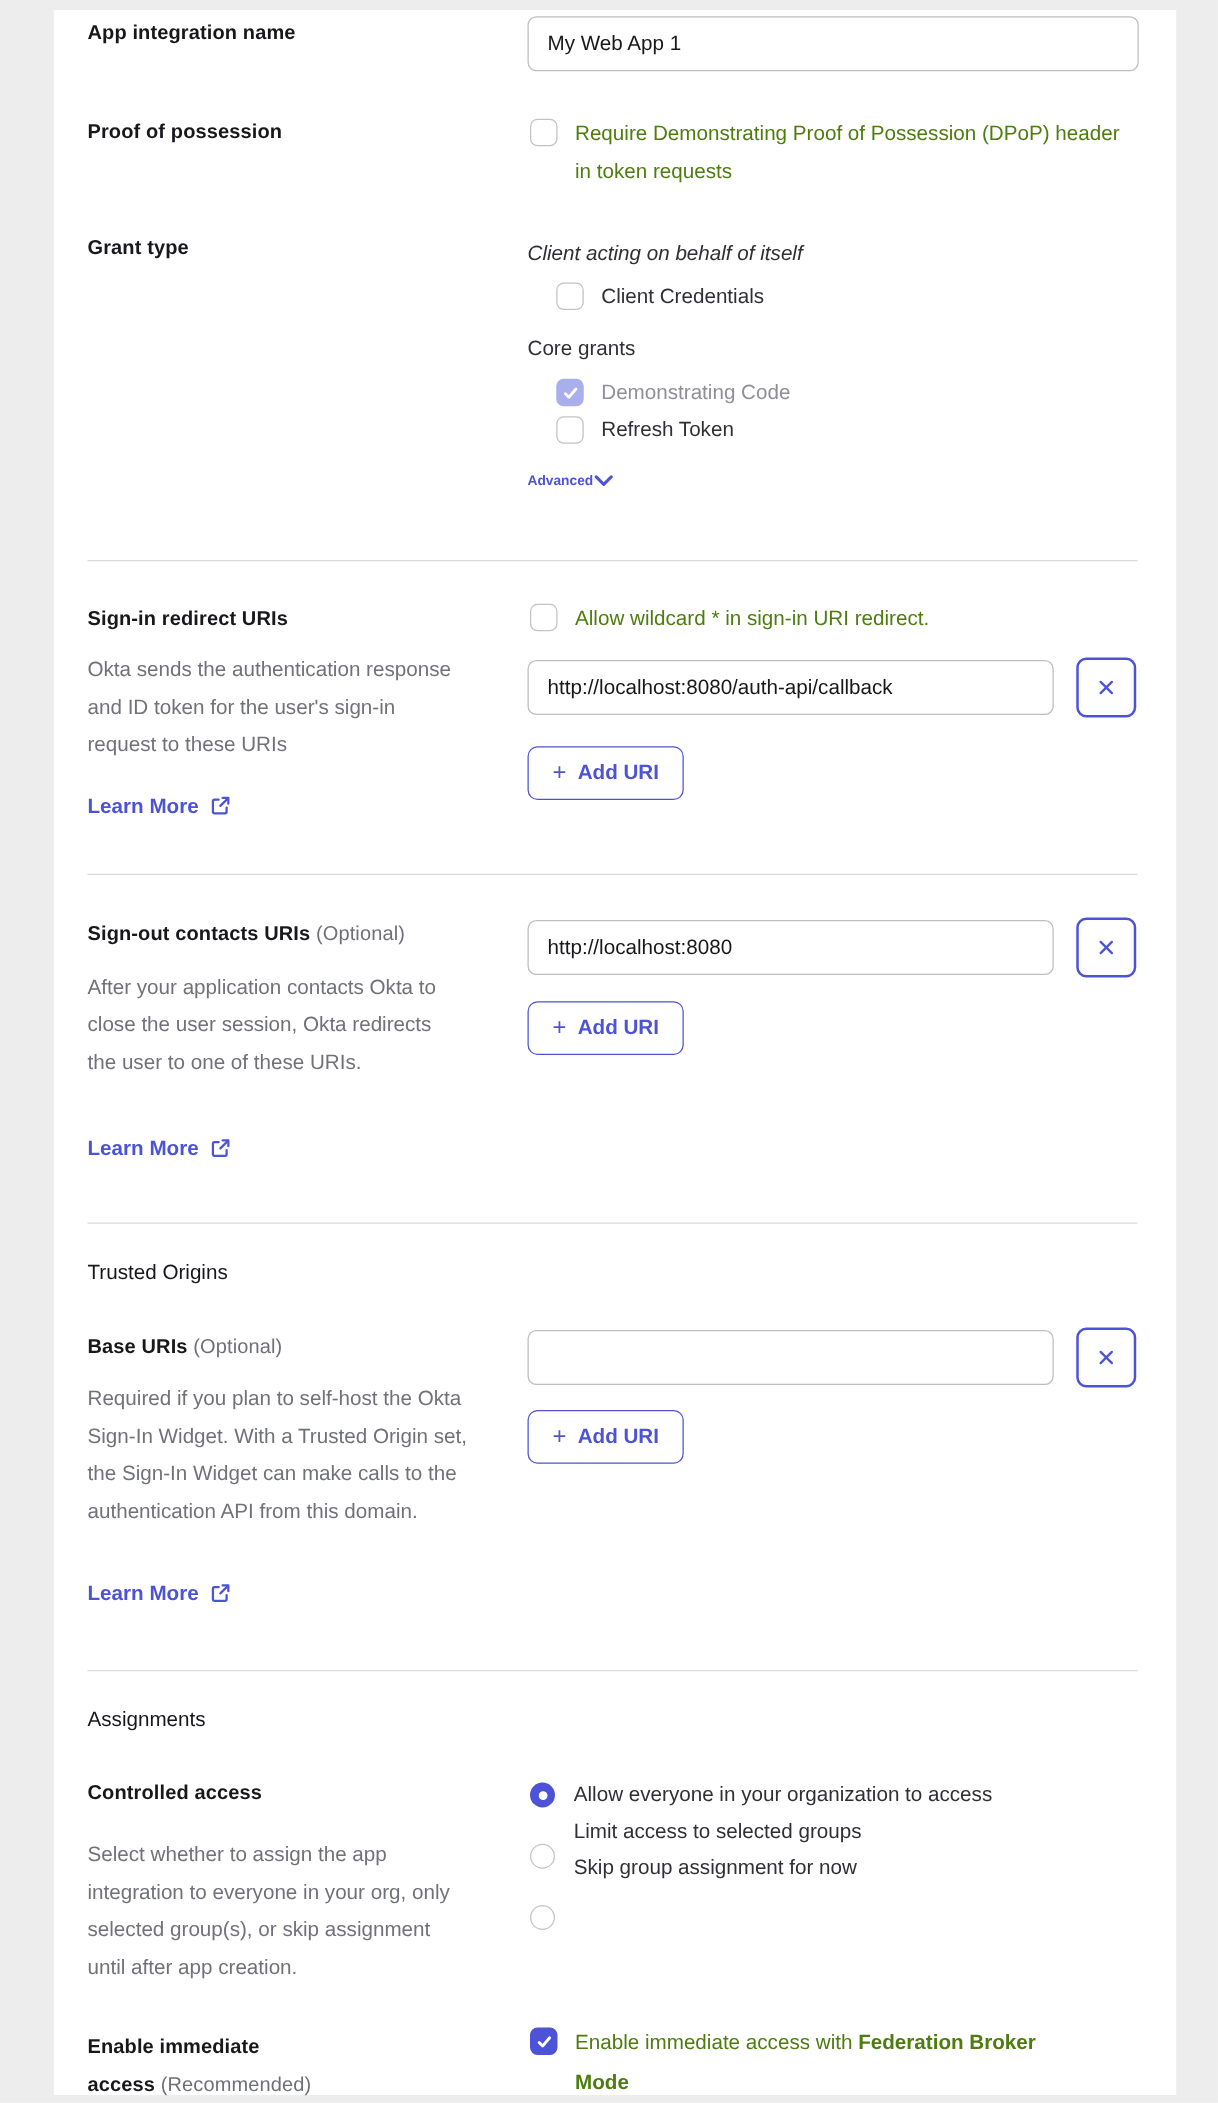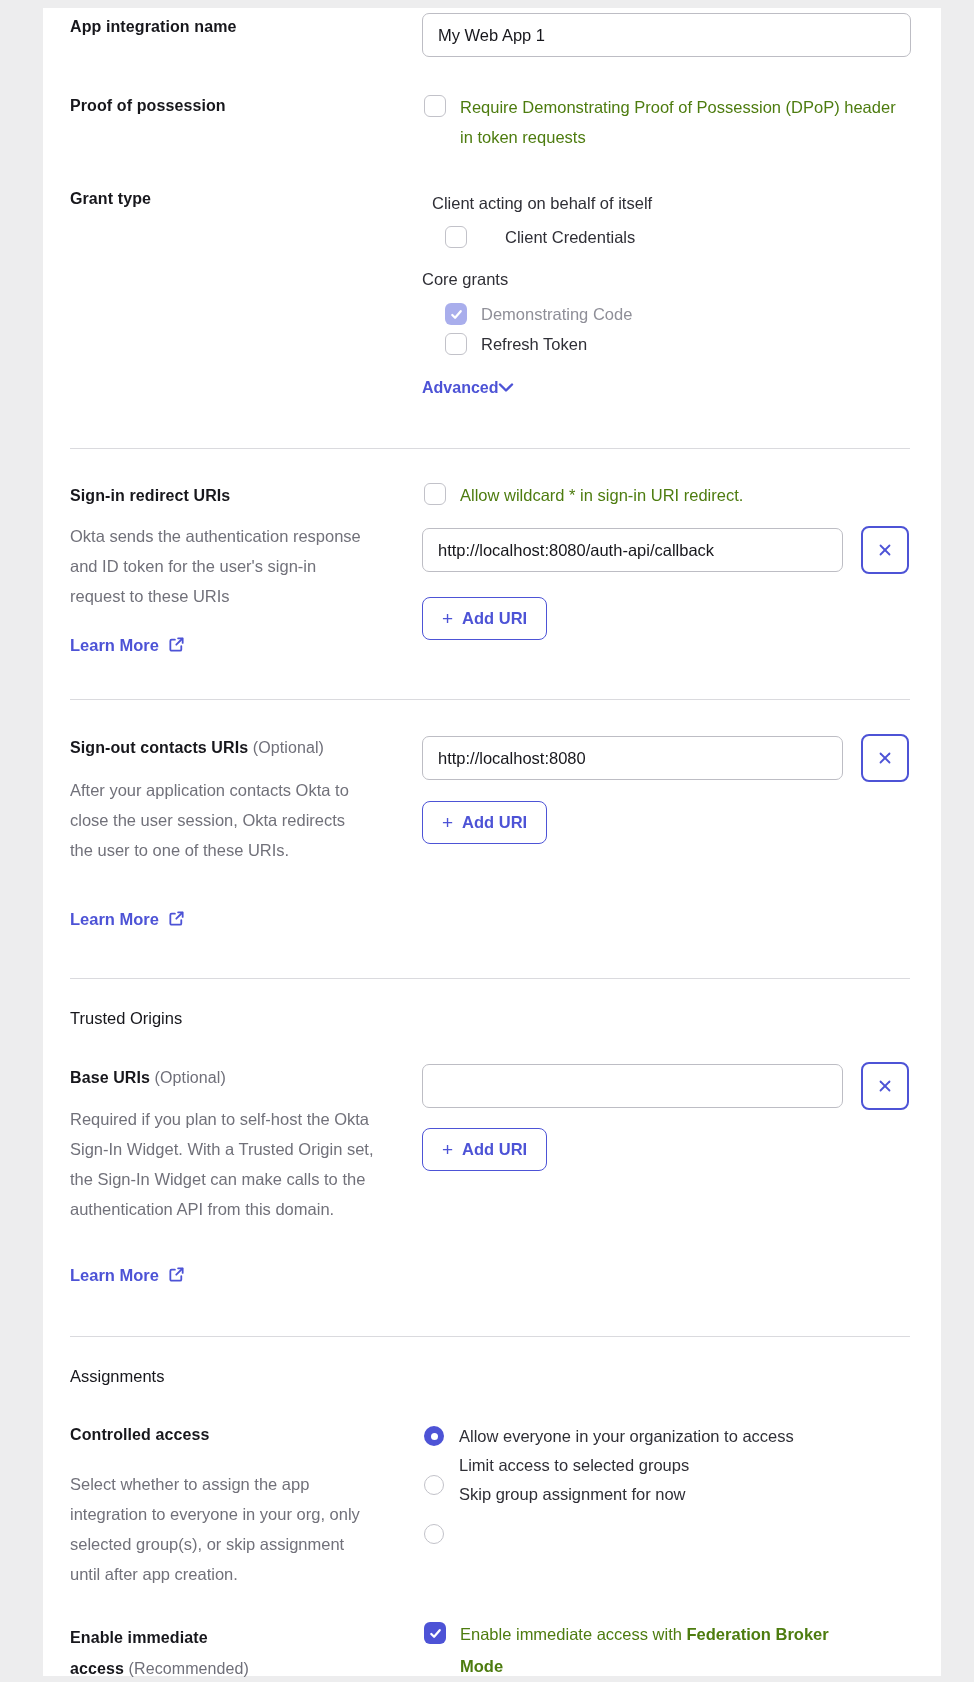--- a/index.html
+++ b/index.html
@@ -29,43 +29,43 @@
 
   .x-btn { width:48px; height:48px; border:2px solid #4d53d6; border-radius:8px; background:#fff;
     display:flex; align-items:center; justify-content:center; cursor:pointer; }
   .add-btn { height:43px; border:1.5px solid #4d53d6; border-radius:8px; background:#fff; color:#4d53d6;
     display:inline-flex; align-items:center; gap:9px; padding:0 19px; cursor:pointer;
     font-family:"Liberation Sans", sans-serif; font-size:16.5px; }
   .add-btn .plus { font-size:19px; font-weight:400; }
   .add-btn .add-lbl { font-weight:700; }
 
   .link { display:inline-flex; gap:9px; color:#4d53d6; font-size:16.5px; font-weight:700; cursor:pointer; }
-  .advanced { display:inline-flex; align-items:center; color:#4d53d6; font-size:16px; font-weight:700; cursor:pointer; }
+  .advanced { display:inline-flex; align-items:center; color:#4d53d6; font-size:11px; font-weight:700; cursor:pointer; }
 
   .divider { height:1px; background:#dadade; width:840px; }
   .cb-row-text { font-size:16.5px; color:#4d7c0f; line-height:30px; }
   .b { font-weight:700; }
 </style>
 </head>
 <body>
 
 <div class="page">
   <div class="card"></div>
 
   <div class="abs lbl" style="left:70px; top:18px;">App integration name</div>
   <input class="abs text-input" style="left: 422px; top: 13px; width: 489px;" value="My Web App 1">
 
   <div class="abs lbl" style="left:70px; top:97px;">Proof of possession</div>
   <div class="abs checkbox" style="left:424px; top:95px;"></div>
   <div class="abs cb-row-text" style="left:460px; top:92px; width:452px;">Require Demonstrating Proof of Possession (DPoP) header in token requests</div>
 
   <div class="abs lbl" style="left:70px; top:190px;">Grant type</div>
-  <div class="abs ctl-text" style="left:432px; top:188px;">Client acting on behalf of itself</div>
+  <div class="abs ctl-text" style="left:422px; top:188px;font-style:italic;">Client acting on behalf of itself</div>
   <div class="abs checkbox" style="left:445px; top:226px;"></div>
-  <div class="abs ctl-text" style="left:481px; top:222px;margin-left:24px;">Client Credentials</div>
+  <div class="abs ctl-text" style="left:481px; top:222px;">Client Credentials</div>
   <div class="abs ctl-text" style="left:422px; top:264px;">Core grants</div>
   <div class="abs checkbox on dim" style="left:445px; top:303px;">
     <svg width="15" height="15" viewBox="0 0 16 16">
         <polyline points="3.5,8.5 6.5,11.5 12.5,4.5" fill="none" stroke="#ffffff" stroke-width="2.4" stroke-linecap="round" stroke-linejoin="round"></polyline>
       </svg>
   </div>
   <div class="abs ctl-text ctl-text-dim" style="left:481px; top:299px;">Demonstrating Code</div>
   <div class="abs checkbox" style="left:445px; top:333px;"></div>
   <div class="abs ctl-text" style="left:481px; top:329px;">Refresh Token</div>
   <div class="abs advanced" style="left:422px; top:379px;">

